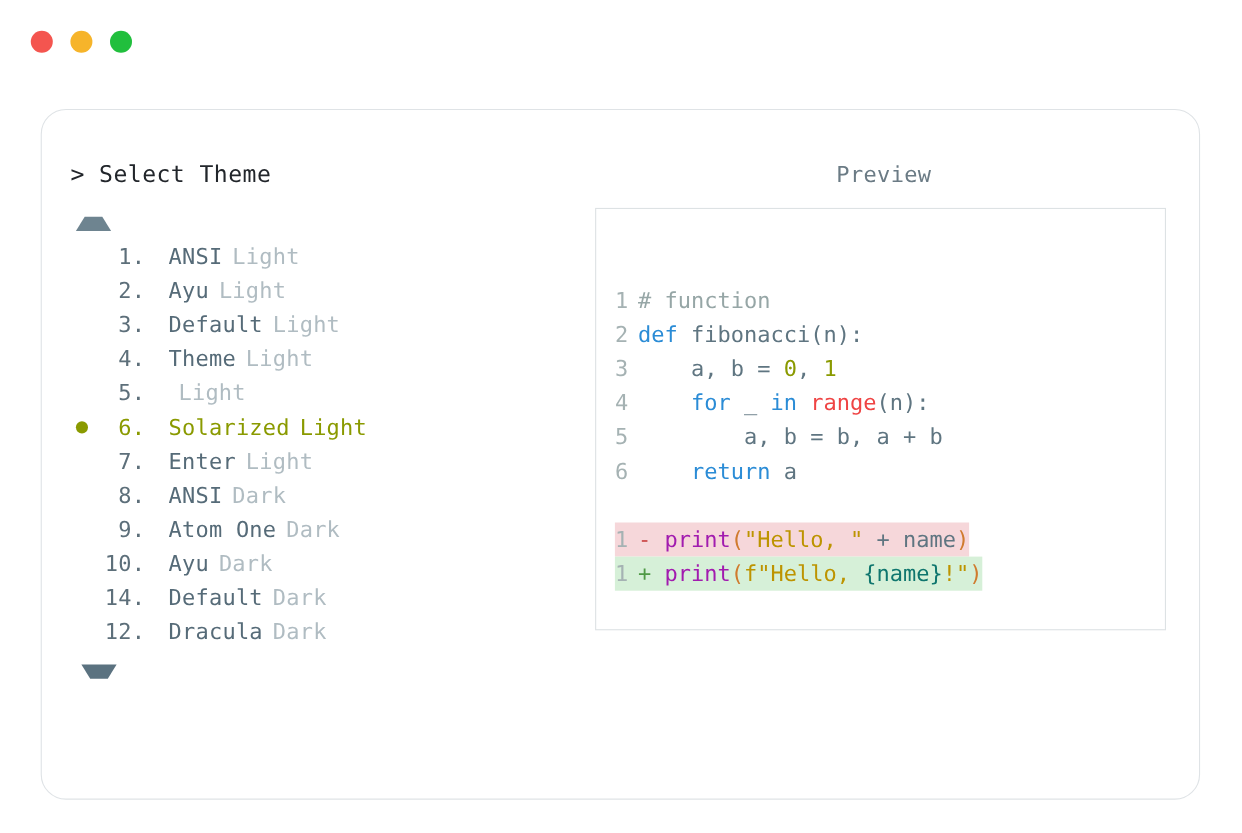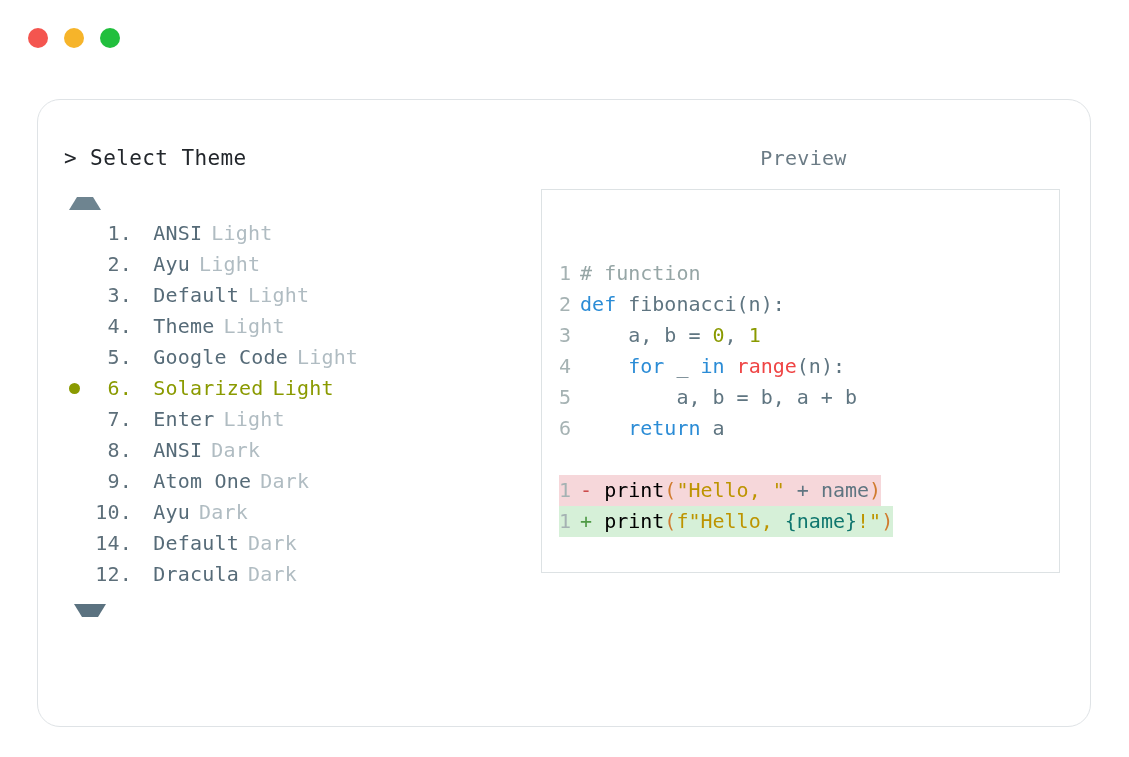--- a/index.html
+++ b/index.html
@@ -167,21 +167,21 @@
     line-height: 31px;
     white-space: pre;
   }
   .cline { height: 31px; white-space: pre; }
   .ln {
     color: #a5b2b3;
     padding-right: 9px;
   }
   .tok-comment { color: #96a6a6; }
   .tok-kw      { color: #2b8cd6; }
-  .tok-fn      { color: #000000; }
+  .tok-fn      { color: #a21caf; }
   .tok-builtin { color: #ef4444; }
   .tok-num     { color: #8a9a00; }
   .tok-plain   { color: #5f7581; }
   .tok-str     { color: #bd9400; }
   .tok-punct   { color: #d07b2e; }
   .tok-brace   { color: #0f766e; }
 
   .diff-block { margin-top: 31px; }
   .diff-line { height: 31px; white-space: pre; display: inline-block; }
   .diff-del { background: #f6d7da; }
@@ -219,21 +219,21 @@
   <div class="card-inner">
 
     <div class="left-pane">
       <div class="prompt-title">&gt; Select Theme</div>
       <div class="scroll-arrow up"></div>
       <ul class="theme-list" id="theme-list">
           <li class="theme-item"><span class="bullet-slot"></span><span class="idx">1.</span><span class="idx-dot"> </span><span class="tname">ANSI</span><span class="tvariant">Light</span></li>
           <li class="theme-item"><span class="bullet-slot"></span><span class="idx">2.</span><span class="idx-dot"> </span><span class="tname">Ayu</span><span class="tvariant">Light</span></li>
           <li class="theme-item"><span class="bullet-slot"></span><span class="idx">3.</span><span class="idx-dot"> </span><span class="tname">Default</span><span class="tvariant">Light</span></li>
           <li class="theme-item"><span class="bullet-slot"></span><span class="idx">4.</span><span class="idx-dot"> </span><span class="tname">Theme</span><span class="tvariant">Light</span></li>
-          <li class="theme-item"><span class="bullet-slot"></span><span class="idx">5.</span><span class="idx-dot"> </span><span class="tname">Google Code</span><span class="tvariant">Light</span></li>
+          <li class="theme-item"><span class="bullet-slot"></span><span class="idx">5.</span><span class="idx-dot"> </span><span class="tvariant">Light</span></li>
           <li class="theme-item selected"><span class="bullet-slot"><span class="bullet"></span></span><span class="idx">6.</span><span class="idx-dot"> </span><span class="tname">Solarized</span><span class="tvariant">Light</span></li>
           <li class="theme-item"><span class="bullet-slot"></span><span class="idx">7.</span><span class="idx-dot"> </span><span class="tname">Enter</span><span class="tvariant">Light</span></li>
           <li class="theme-item"><span class="bullet-slot"></span><span class="idx">8.</span><span class="idx-dot"> </span><span class="tname">ANSI</span><span class="tvariant">Dark</span></li>
           <li class="theme-item"><span class="bullet-slot"></span><span class="idx">9.</span><span class="idx-dot"> </span><span class="tname">Atom One</span><span class="tvariant">Dark</span></li>
           <li class="theme-item"><span class="bullet-slot"></span><span class="idx">10.</span><span class="idx-dot"> </span><span class="tname">Ayu</span><span class="tvariant">Dark</span></li>
           <li class="theme-item"><span class="bullet-slot"></span><span class="idx">14.</span><span class="idx-dot"> </span><span class="tname">Default</span><span class="tvariant">Dark</span></li>
           <li class="theme-item"><span class="bullet-slot"></span><span class="idx">12.</span><span class="idx-dot"> </span><span class="tname">Dracula</span><span class="tvariant">Dark</span></li>
         </ul>
     </div>
 

